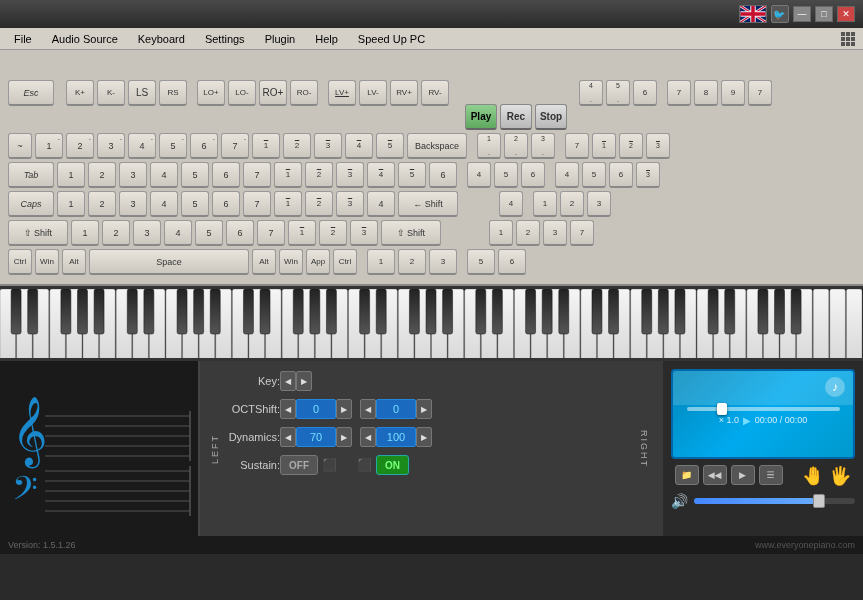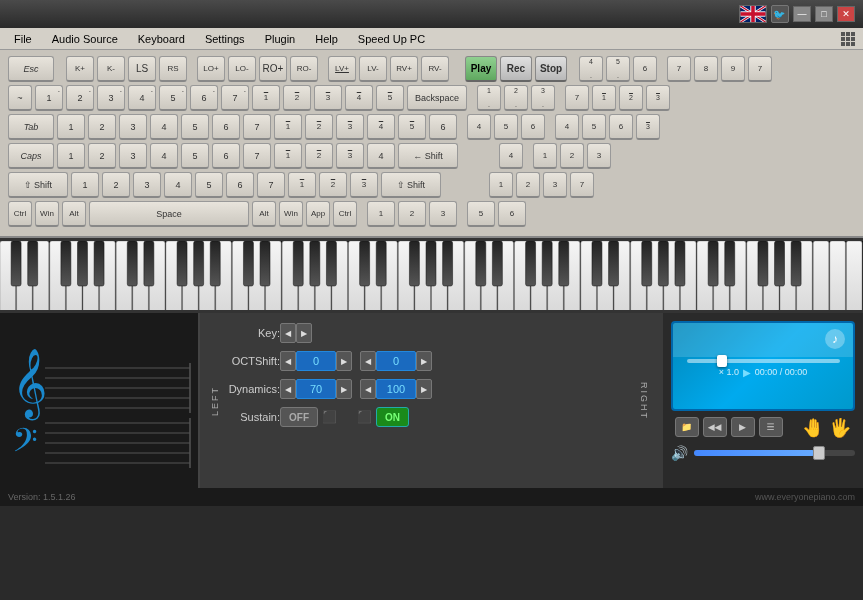--- a/index.html
+++ b/index.html
@@ -94,21 +94,21 @@
       background: linear-gradient(to bottom, #e0e0e0, #b8b8b8);
       border: 1px solid #888;
       border-bottom: 2px solid #666;
       border-radius: 3px;
       width: 32px;
       height: 26px;
       cursor: pointer;
       font-size: 10px;
       font-weight: bold;
       color: #333;
-      display: flex; align-items: center; justify-content: center;
+      display: flex; align-items: center; justify-content: center; margin-top: 48px;
     }
     .play-btn.active { background: linear-gradient(to bottom, #90d090, #60a860); color: #000; }
     .play-btn.rec { background: linear-gradient(to bottom, #e0e0e0, #b8b8b8); }
     .play-btn.stop { background: linear-gradient(to bottom, #e0e0e0, #b8b8b8); }
 
     
     #piano-section {
       background: #1a1a1a;
       height: 75px;
       position: relative;

